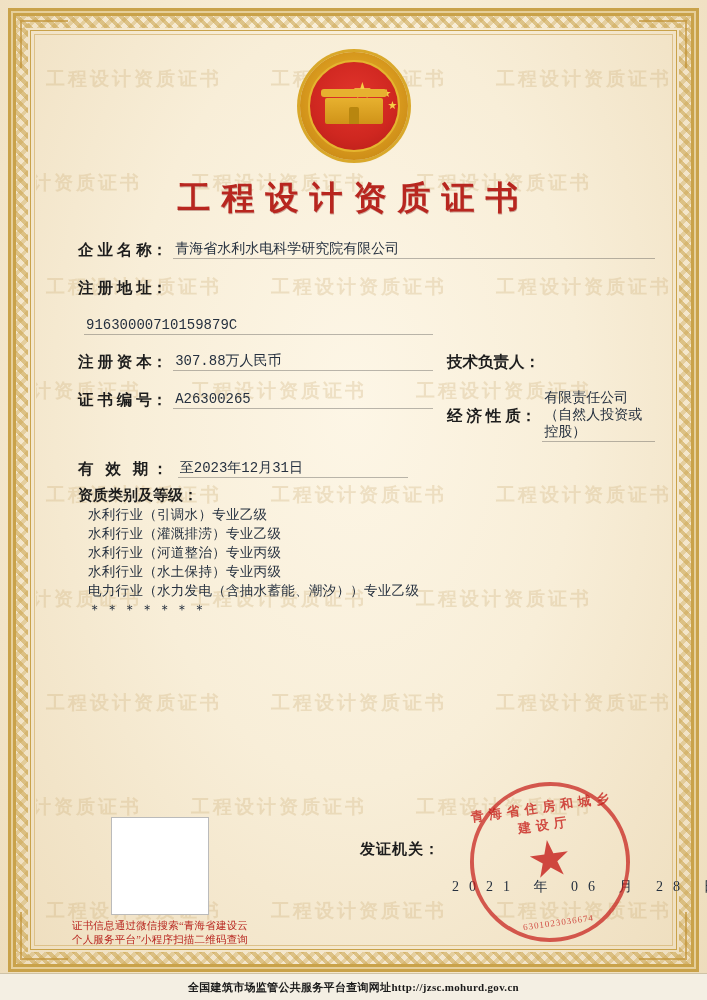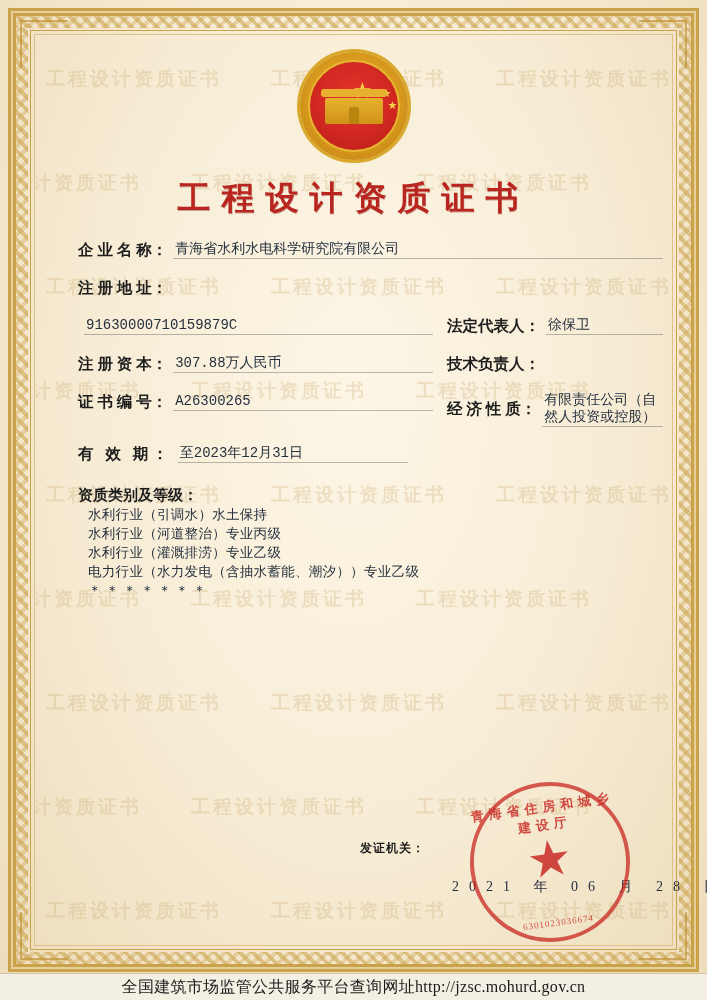--- a/index.html
+++ b/index.html
@@ -147,21 +147,21 @@
     letter-spacing: 11px;
     font-weight: bold;
     color: #b8261f;
     font-family: "Liberation Serif", serif;
     text-shadow: 0.5px 0.5px 0 rgba(120,20,16,.35);
   }
 
   
   .fields {
     position: absolute;
-    left: 78px; right: 44px; top: 240px;
+    left: 78px; right: 52px; top: 240px;
     color: #2a2a2a;
   }
   .row {
     display: flex;
     align-items: flex-start;
     margin-bottom: 17px;
     font-size: 15px;
   }
   .cell { display: flex; align-items: flex-start; }
   .cell.left { width: 355px; }
@@ -234,21 +234,21 @@
     color: #b8261f;
     line-height: 14px;
     letter-spacing: .2px;
   }
 
   
   .issuer {
     position: absolute;
     left: 360px;
     top: 840px;
-    font-size: 12px;
+    font-size: 15px;
     font-weight: bold;
     color: #1d1d1d;
     letter-spacing: 1px;
   }
   .issue-date {
     position: absolute;
     left: 452px;
     top: 878px;
     font-size: 14px;
     color: #25303f;
@@ -293,23 +293,24 @@
   
   .footer {
     position: absolute;
     left: 0; right: 0; bottom: 0;
     height: 26px;
     background: #f4efe3;
     border-top: 1px solid #cfc3a6;
     display: flex;
     align-items: center;
     justify-content: center;
-    font-size: 16px;
+    font-size: 11px;
     color: #1a1a1a;
     letter-spacing: .3px;
+    font-weight: bold;
   }
 </style>
 </head>
 <body>
 
 <div class="page">
 
   <div class="frame-outer"></div>
   <div class="frame-pattern"></div>
   <div class="frame-inner"></div>
@@ -376,24 +377,20 @@
     <div class="row">
       <div class="cell" style="width:100%">
         <span class="lbl">注 册 地 址：</span>
       </div>
     </div>
 
     <div class="row">
       <div class="cell left">
         <span class="val">91630000710159879C</span>
       </div>
-      <div class="cell" style="flex:1; margin-left:14px;">
-        <span class="lbl">法定代表人：</span>
-        <span class="val">徐保卫</span>
-      </div>
     </div>
 
     <div class="row">
       <div class="cell left">
         <span class="lbl">注 册 资 本：</span>
         <span class="val">307.88万人民币</span>
       </div>
       <div class="cell" style="flex:1; margin-left:14px;">
         <span class="lbl">技术负责人：</span>
         <span class="val nb"></span>
@@ -415,28 +412,36 @@
       <div class="cell" style="width:330px">
         <span class="lbl sp3">有 效 期：</span>
         <span class="val">至2023年12月31日</span>
       </div>
     </div>
   </div>
 
   <div class="qual">
     <div class="qual-title">资质类别及等级：</div>
     <ul>
-      <li>水利行业（引调水）水土保持</li>
+      <li>水利行业（引调水）专业乙级</li>
+      <li>水利行业（灌溉排涝）专业乙级</li>
       <li>水利行业（河道整治）专业丙级</li>
-      <li>水利行业（灌溉排涝）专业乙级</li>
+      <li>水利行业（水土保持）专业丙级</li>
       <li>电力行业（水力发电（含抽水蓄能、潮汐））专业乙级</li>
       <li>＊ ＊ ＊ ＊ ＊ ＊ ＊</li>
     </ul>
   </div>
 
+  <div class="qr-block">
+    <div class="qr"></div>
+    <div class="qr-caption">
+      <div>证书信息通过微信搜索“青海省建设云</div>
+      <div>个人服务平台”小程序扫描二维码查询</div>
+    </div>
+  </div>
 
   <div class="issuer">发证机关：</div>
   <div class="issue-date">2021 年 06 月 28 日</div>
 
   <div class="seal">
     <div class="seal-text-top">青海省住房和城乡建设厅</div>
     <div class="seal-star">★</div>
     <div class="seal-text-bottom">6301023036674</div>
   </div>
 

